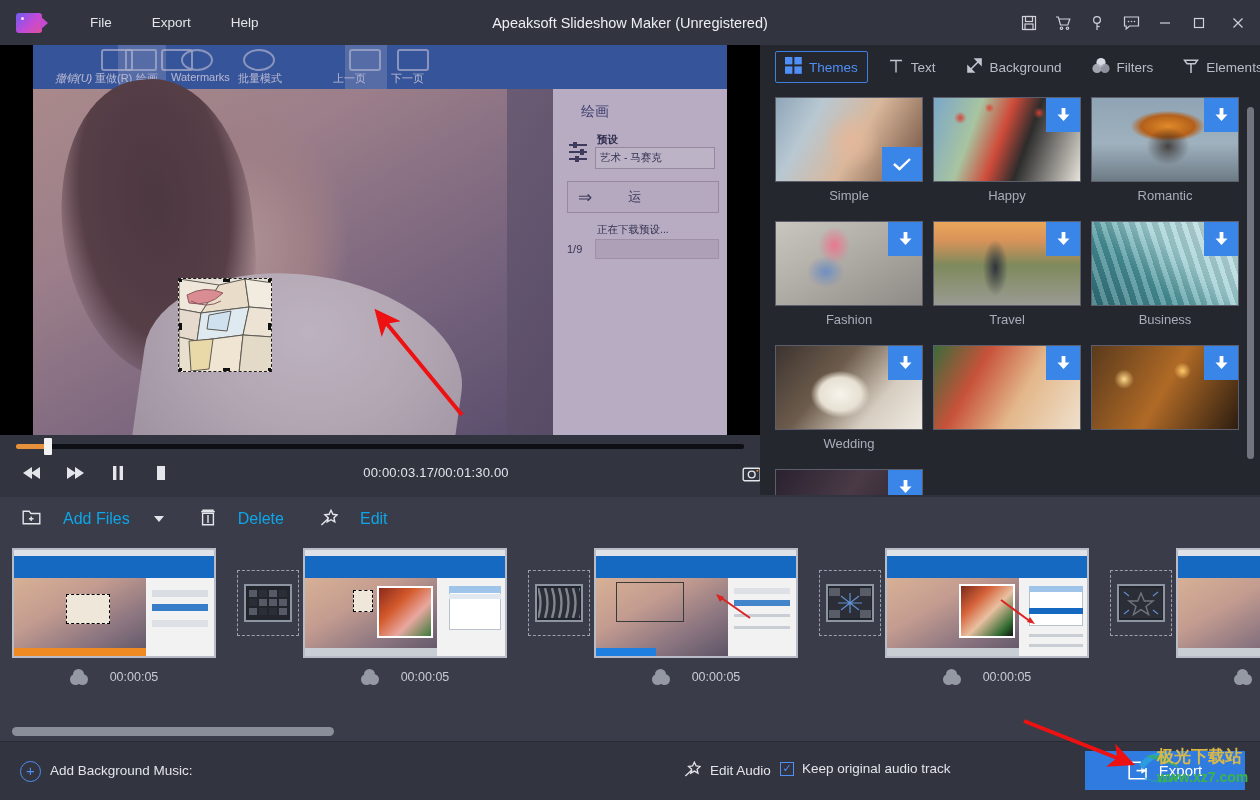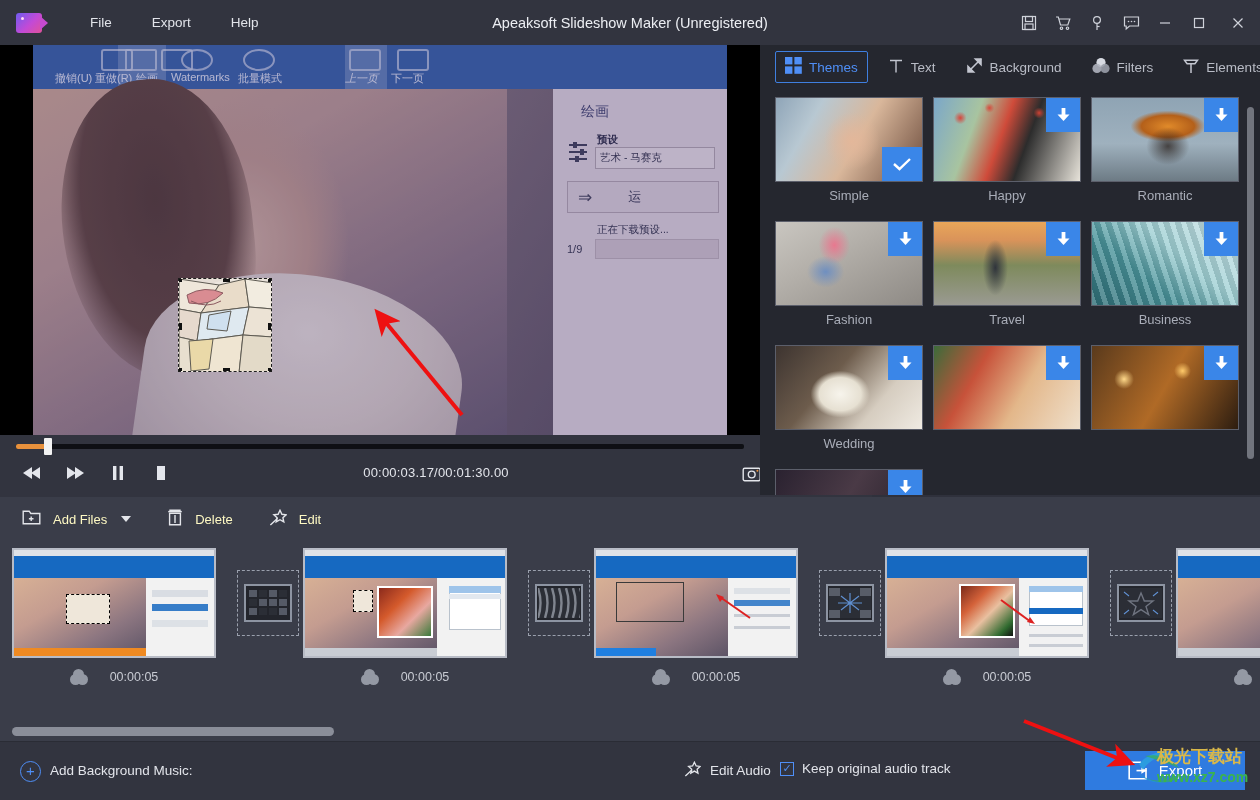--- a/index.html
+++ b/index.html
@@ -208,21 +208,21 @@
     position:absolute; right:6px; top:62px; width:7px; height:372px;
     background:#25272f;
   }
   .vscroll .bar{ position:absolute; left:0; top:0; width:7px; height:352px; background:#72757e; border-radius:4px;}
 
   
   .toolbar{
     position:absolute; left:0; top:497px; width:1260px; height:44px;
     background:#3a3d49; display:flex; align-items:center; padding-left:22px; gap:36px;
   }
-  .tbitem{ display:flex; align-items:center; gap:12px; font-size:13px; color:#fef9c3;}
+  .tbitem{ display:flex; align-items:center; gap:22px; font-size:16px; color:#0ea5e9;}
   .caret{ width:0;height:0;border-left:5px solid transparent;border-right:5px solid transparent;border-top:6px solid #e3e5ea; margin-left:2px;}
 
   
   .timeline{
     position:absolute; left:0; top:541px; width:1260px; height:200px;
     background:#3a3d49; overflow:hidden;
   }
   .strip{ position:absolute; left:12px; top:7px; display:flex; align-items:flex-start; }
   .clip{ width:204px; margin-right:17px; }
   .clipbox{
@@ -355,26 +355,26 @@
       <div class="mock-ribbon">
         <div class="ri" style="left:68px;"></div>
         <div class="ri" style="left:128px;"></div>
         <div class="rsel" style="left:85px;width:48px;"></div>
         <div class="ri" style="left:92px; border-radius:2px;"></div>
         <div class="ri" style="left:148px; border-radius:50%;"></div>
         <div class="ri" style="left:210px; border-radius:50%;"></div>
         <div class="rsel" style="left:312px;width:42px;"></div>
         <div class="ri" style="left:316px;"></div>
         <div class="ri" style="left:364px;"></div>
-        <div class="rlabel" style="left:22px;">撤销(U)</div>
+        <div class="rlabel" style="left:22px;font-style:italic;">撤销(U)</div>
         <div class="rlabel" style="left:62px;">重做(R)</div>
         <div class="rlabel" style="left:103px;">绘画</div>
         <div class="rlabel" style="left:138px;">Watermarks</div>
         <div class="rlabel" style="left:205px;">批量模式</div>
-        <div class="rlabel" style="left:312px;font-style:italic;">上一页</div>
+        <div class="rlabel" style="left:300px;">上一页</div>
         <div class="rlabel" style="left:358px;">下一页</div>
       </div>
 
       <div class="mock-body">
         <div class="mock-photo">
           <div class="hair"></div>
           <div class="sweater"></div>
         </div>
         <div class="sofa"></div>
 

